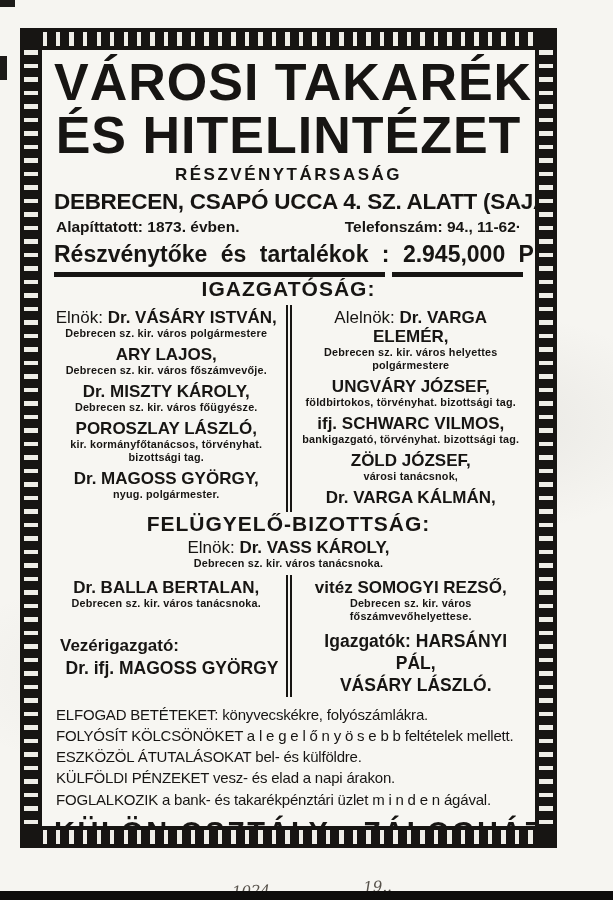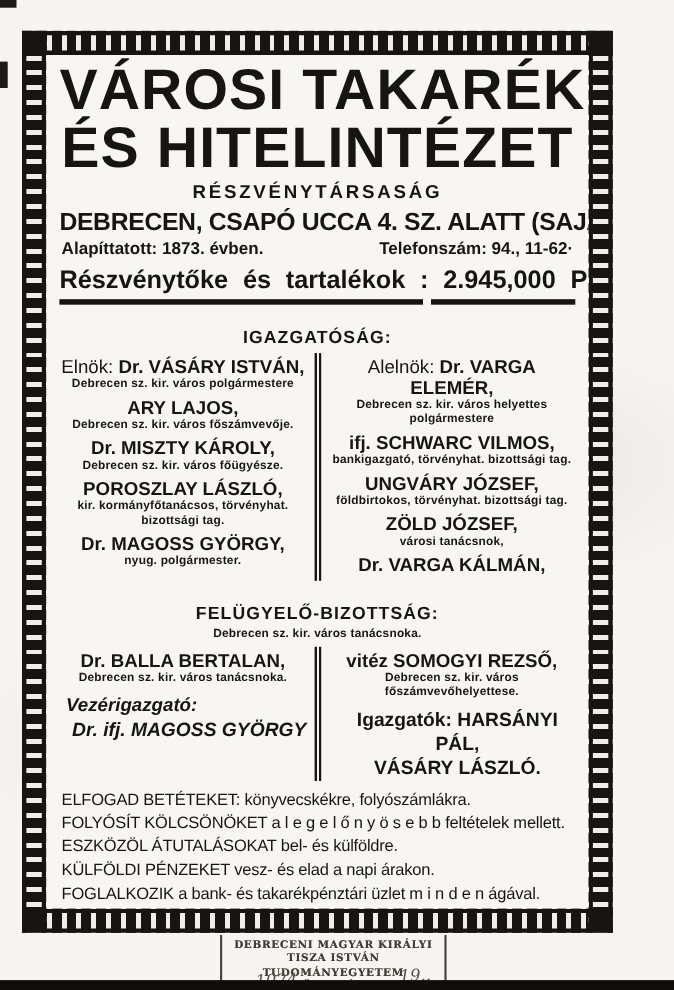--- a/index.html
+++ b/index.html
@@ -54,33 +54,33 @@
   .subtitle{font-size:17px;font-weight:bold;letter-spacing:2.5px;margin-top:3px;}
   .address{font-size:22.5px;font-weight:bold;letter-spacing:-0.3px;margin-top:4px;white-space:nowrap;}
   .meta-row{display:flex;justify-content:space-between;font-size:15.5px;font-weight:bold;margin-top:3px;padding:0 2px;}
   .capital{font-size:23px;font-weight:bold;word-spacing:7px;margin-top:5px;white-space:nowrap;}
   .thick-rule{
     height:5px;margin-top:4px;
     background:linear-gradient(90deg,#171513 0 70.5%,transparent 70.5% 72%,#171513 72% 100%);
   }
 
   
-  .sec-heading{font-size:16px;font-weight:bold;letter-spacing:1px;margin-top:22px;}
+  .sec-heading{font-size:21px;font-weight:bold;letter-spacing:1px;margin-top:0;}
   .cols{display:grid;grid-template-columns:1fr 8px 1fr;column-gap:6px;margin-top:4px;align-items:start;}
   .vdivider{
     width:6px;height:100%;justify-self:center;
     background:linear-gradient(90deg,#171513 0 2px,transparent 2px 4px,#171513 4px 6px);
   }
   .entry{margin:3px 0 5px 0;}
   .entry .name{font-size:17px;font-weight:bold;line-height:1.12;}
   .entry .role{font-weight:normal;}
   .entry .sub{font-size:10.8px;font-weight:bold;line-height:1.2;letter-spacing:.2px;}
   .chairman{margin-top:2px;}
 
-  .ceo-block{text-align:left;margin-top:8px;padding-left:6px;font-style:italic;}
+  .ceo-block{text-align:left;margin-top:26px;padding-left:6px;}
   .ceo-block .role-line{font-size:17px;font-weight:bold;}
   .ceo-block .name-line{font-size:17.5px;font-weight:bold;text-align:right;margin-top:2px;}
   .dir-block{margin-top:8px;margin-left:10px;}
   .dir-block div{font-size:17.5px;font-weight:bold;line-height:1.25;}
 
   
   .services{text-align:left;margin-top:7px;padding-left:2px;}
   .services .line{font-size:15px;font-weight:normal;line-height:1.42;letter-spacing:-0.2px;white-space:nowrap;}
 
   
@@ -161,39 +161,40 @@
             <div class="sub">nyug. polgármester.</div>
           </div>
         </div>
         <div class="vdivider"></div>
         <div>
           <div class="entry">
             <div class="name"><span class="role">Alelnök:</span> <span>Dr. VARGA ELEMÉR,</span></div>
             <div class="sub">Debrecen sz. kir. város helyettes polgármestere</div>
           </div>
           <div class="entry">
+            <div class="name">UNGVÁRY JÓZSEF,</div>
+            <div class="sub">földbirtokos, törvényhat. bizottsági tag.</div>
+          </div>
+          <div class="entry">
             <div class="name">ifj. SCHWARC VILMOS,</div>
             <div class="sub">bankigazgató, törvényhat. bizottsági tag.</div>
           </div>
           <div class="entry">
-            <div class="name">UNGVÁRY JÓZSEF,</div>
-            <div class="sub">földbirtokos, törvényhat. bizottsági tag.</div>
-          </div>
-          <div class="entry">
             <div class="name">ZÖLD JÓZSEF,</div>
             <div class="sub">városi tanácsnok,</div>
           </div>
           <div class="entry">
             <div class="name">Dr. VARGA KÁLMÁN,</div>
           </div>
         </div>
       </div>
 
       <div class="sec-heading">FELÜGYELŐ-BIZOTTSÁG:</div>
       <div class="entry chairman">
+        <div class="name"><span class="role">Elnök:</span> <span>Dr. VASS KÁROLY,</span></div>
         <div class="sub">Debrecen sz. kir. város tanácsnoka.</div>
       </div>
       <div class="cols">
         <div>
           <div class="entry">
             <div class="name">Dr. BALLA BERTALAN,</div>
             <div class="sub">Debrecen sz. kir. város tanácsnoka.</div>
           </div>
           <div class="ceo-block">
             <div class="role-line">Vezérigazgató:</div>
@@ -219,24 +220,19 @@
         <div class="line"><span>ESZKÖZÖL ÁTUTALÁSOKAT</span><span> bel- és külföldre.</span></div>
         <div class="line"><span>KÜLFÖLDI PÉNZEKET</span><span> vesz- és elad a napi árakon.</span></div>
         <div class="line"><span>FOGLALKOZIK</span><span> a bank- és takarékpénztári üzlet m i n d e n ágával.</span></div>
       </div>
 
       <div class="pawn-heading">KÜLÖN OSZTÁLY : ZÁLOGHÁZ</div>
 
     </div>
   </div>
 
-  <div class="stamp">
-    <div class="s-line">DEBRECENI MAGYAR KIRÁLYI</div>
-    <div class="s-line">TISZA ISTVÁN TUDOMÁNYEGYETEM</div>
-    <div class="s-line">KÖNYVTÁRA</div>
-  </div>
   <div class="handwriting">
     <span>1024</span>
     <span>19..</span>
   </div>
 
   <div class="bottom-bar"></div>
 </div>
 
 </body></html>

